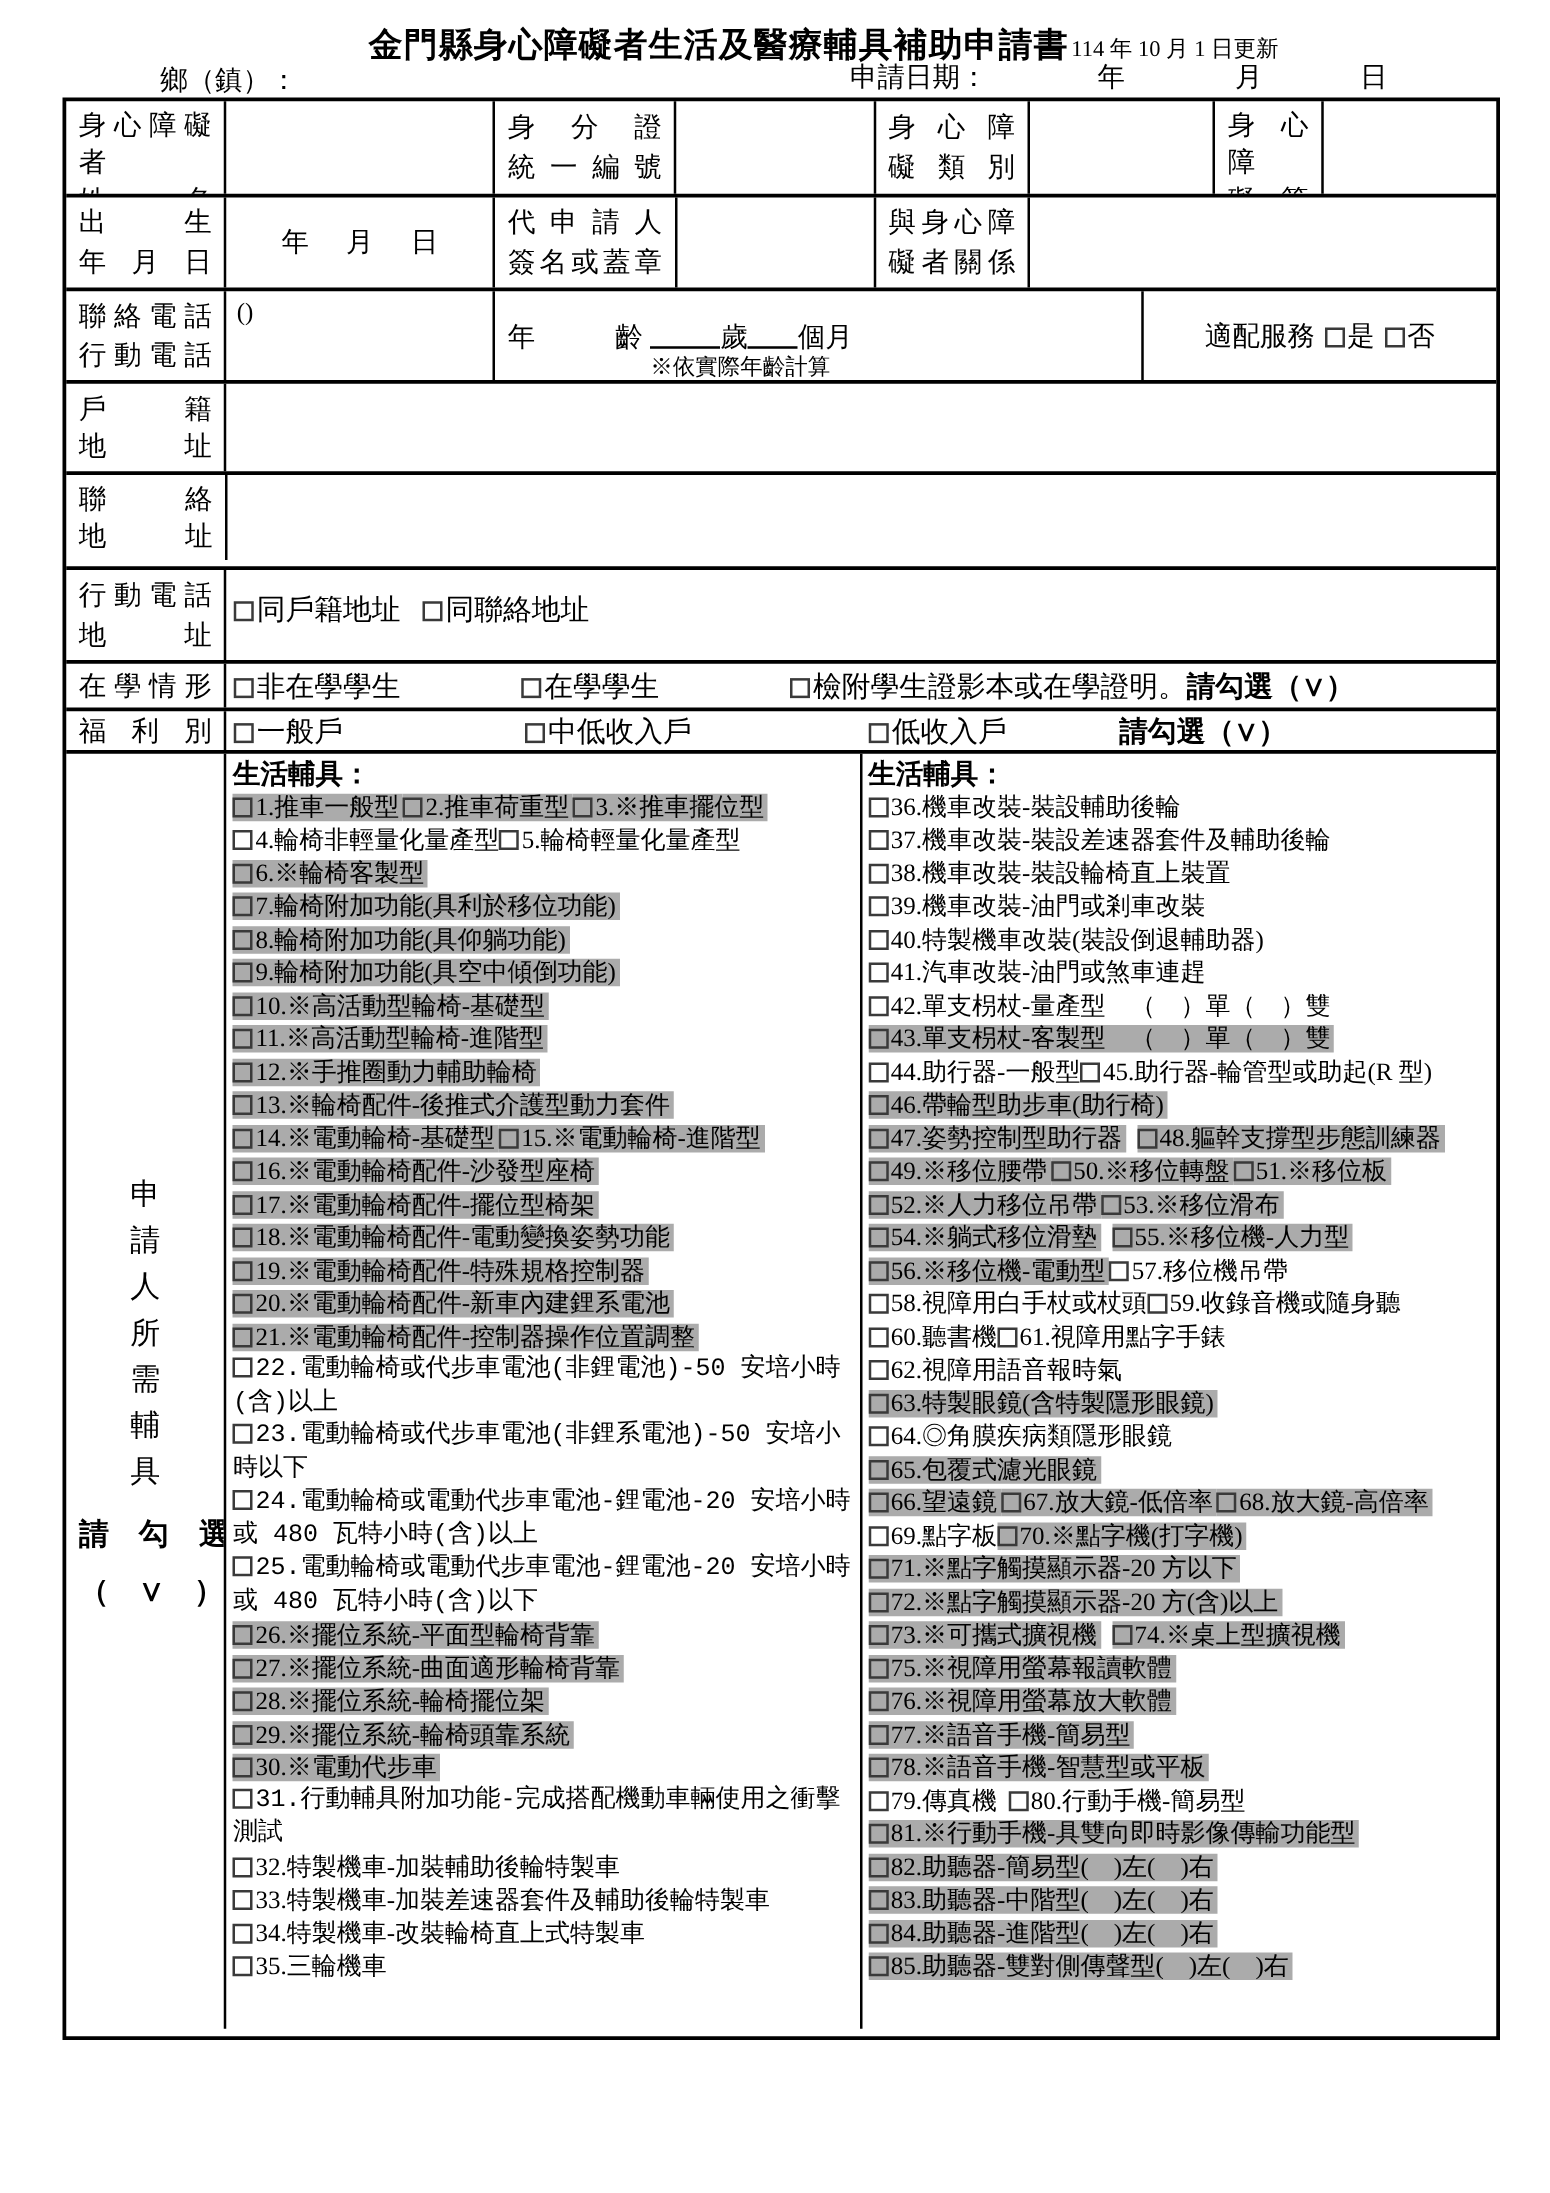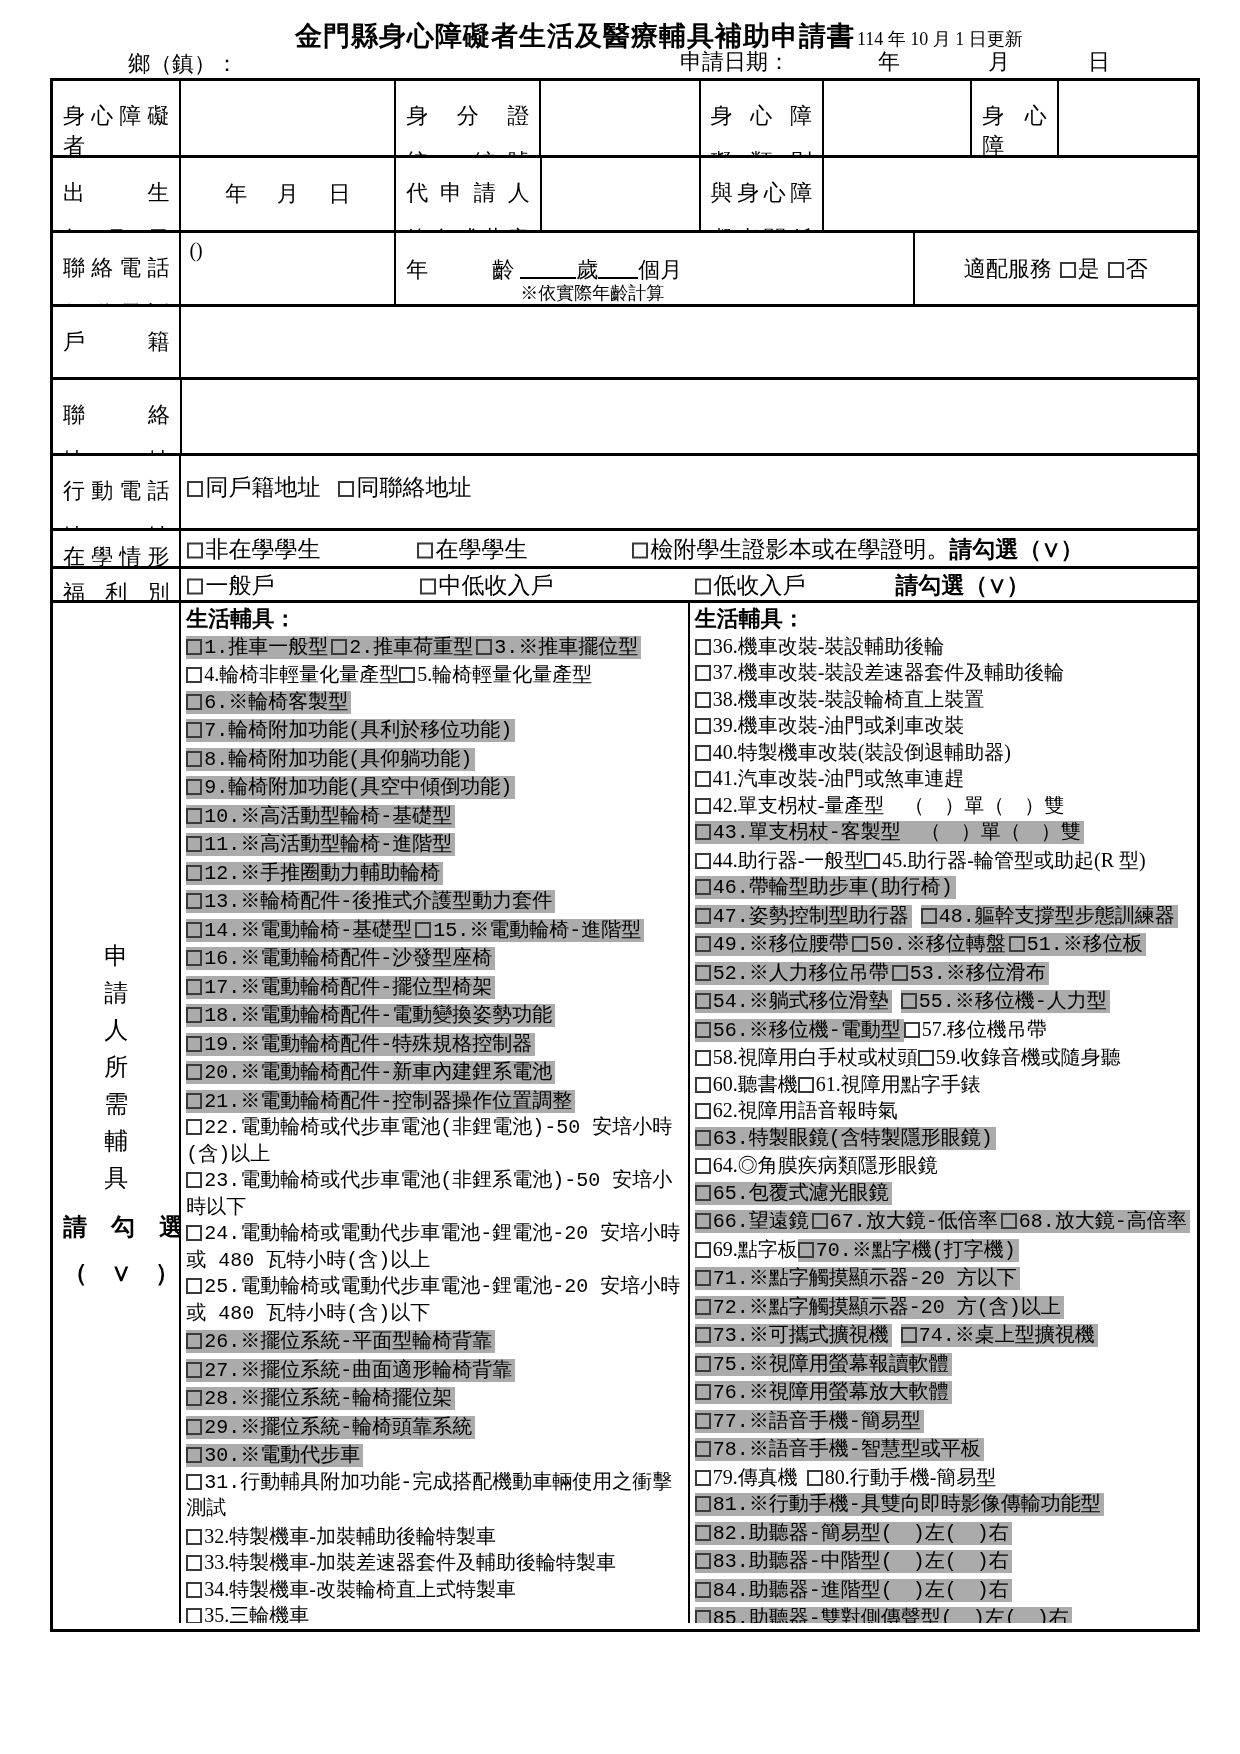--- a/index.html
+++ b/index.html
@@ -23,21 +23,21 @@
   .row:first-child { border-top:none; }
   .cell { border-right:2px solid #000; position:relative; overflow:hidden; }
   .cell:last-child { border-right:none; }
 
   .r1 { height:74px; } .r2 { height:75px; } .r3 { height:74px; }
   .r4 { height:73px; } .r5 { height:76px;flex-direction:column; } .r6 { height:75px; }
   .r7 { height:38px; } .r8 { height:34px; } .r9 { height:1023px; }
 
   .lbl { display:flex; flex-direction:column; justify-content:space-evenly;
          padding:4px 10px; font-size:22px; }
-  .lbl span { display:block; width:100%; text-align:justify; text-align-last:justify;margin-top:16px; }
+  .lbl span { display:block; width:100%; text-align:justify; text-align-last:justify; }
   .lbl.one { justify-content:center; }
 
   .w129{width:129px;} .w216{width:216px;} .w146{width:146px;} .w160{width:160px;}
   .w124{width:124px;} .w149{width:149px;} .w87{width:87px;} .w139{width:139px;}
   .w375{width:375px;} .w521{width:521px;} .w284{width:284px;} .w1021{width:1021px;}
   .w511{width:511px;} .w510{width:510px;}
 
   .ymd { display:flex; justify-content:space-evenly; align-items:center; font-size:22px; padding:0 14px; }
   .phone-val { padding:6px 8px; font-size:20px; }
 
@@ -66,21 +66,21 @@
   .vcell { display:flex; flex-direction:column; justify-content:center; align-items:center; gap:14px; }
   .vstack { width:28px; font-size:24px; line-height:37px; word-break:break-all; text-align:center; }
   .jrow { width:106px; font-weight:bold; font-size:24px; text-align:center; white-space:nowrap; }
 
   
   .aidcol { padding:3px 0 0 5px; font-size:20px; line-height:26.5px; }
   .aid-hdr { font-weight:bold; font-size:22px; }
   .aid-line { white-space:nowrap; }
   .aid-line.wrap { white-space:normal; word-break:break-all;font-family:Liberation Mono, monospace; }
   .seg { }
-  .seg.hl { background:var(--hl,#aaa); padding-right:3px;font-family:Liberation Mono, monospace; }
+  .seg.hl { background:var(--hl,#aaa); padding-right:3px; }
   .seg.sp { margin-left:9px; }
 </style>
 </head>
 <body>
 
 <div class="page">
 
   <div class="title">金門縣身心障礙者生活及醫療輔具補助申請書</div>
   <div class="update-note">114 年 10 月 1 日更新</div>
   <div class="township">鄉（鎮）：</div>

